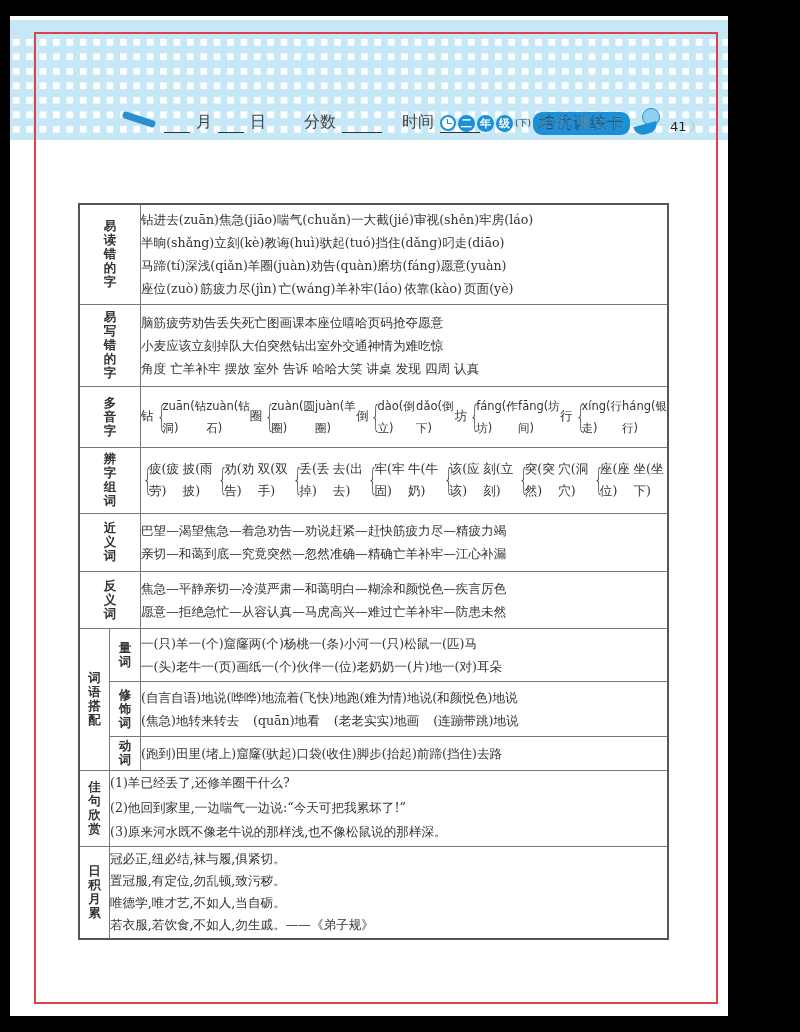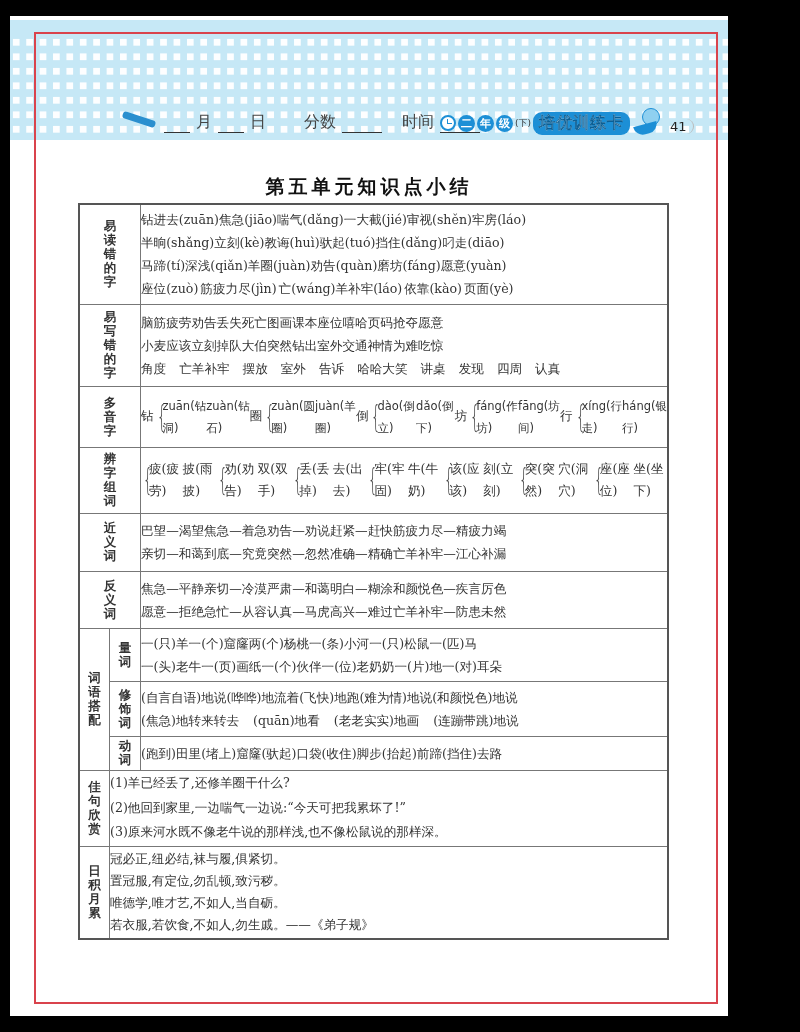--- a/index.html
+++ b/index.html
@@ -113,38 +113,37 @@
     <span class="circ">级</span>
     <span class="paren">(下)</span>
     <span class="brand-title">培优训练卡</span>
     <span class="mascot">
         <span class="head"></span>
         <span class="book"></span>
       </span>
   </div>
   <div class="page-num">41</div>
 
-  <div class="title">第五单元知识点小结</div>
 
   <table class="kn">
 
     <tbody>
         <tr style="height:100px">
       <td class="lab" colspan="2">
         <span>易</span>
             <span>读</span>
             <span>错</span>
             <span>的</span>
             <span>字</span>
       </td>
       <td class="c">
         <div class="line py-line">
           <span>钻进去(zuān)</span>
               <span>焦急(jiāo)</span>
-              <span>喘气(dǎng)</span>
+              <span>喘气(chuǎn)</span>
               <span>一大截(jié)</span>
               <span>审视(shěn)</span>
               <span>牢房(láo)</span>
         </div>
         <div class="line">
           <span>半晌(shǎng)</span>
               <span>立刻(kè)</span>
               <span>教诲(huì)</span>
               <span>驮起(tuó)</span>
               <span>挡住(dǎng)</span>
@@ -198,21 +197,21 @@
               <span>掉队</span>
               <span>大伯</span>
               <span>突然</span>
               <span>钻出</span>
               <span>室外</span>
               <span>交通</span>
               <span>神情</span>
               <span>为难</span>
               <span>吃惊</span>
         </div>
-        <div class="line left" style="gap:13px">
+        <div class="line left" style="gap:4px">
           <span>角度</span>
               <span>亡羊补牢</span>
               <span>摆放</span>
               <span>室外</span>
               <span>告诉</span>
               <span>哈哈大笑</span>
               <span>讲桌</span>
               <span>发现</span>
               <span>四周</span>
               <span>认真</span>

